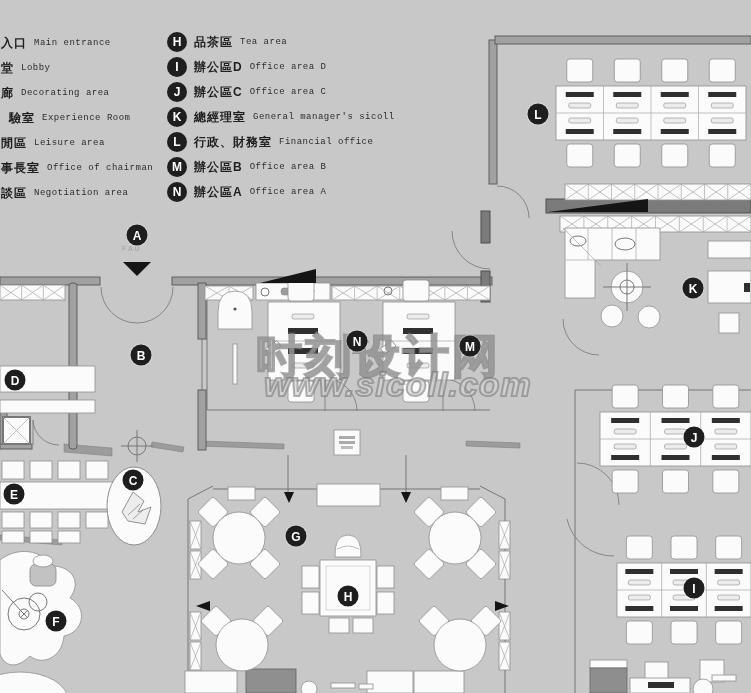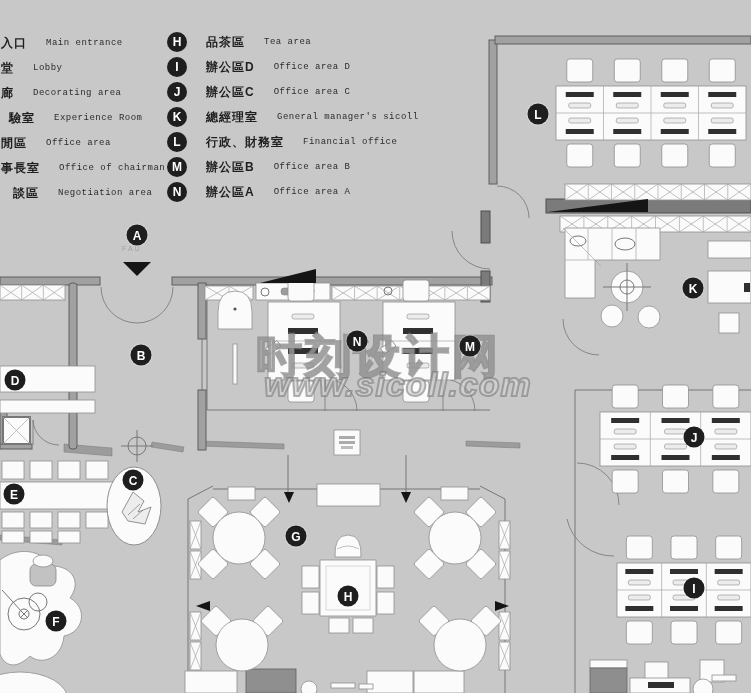--- a/index.html
+++ b/index.html
@@ -15,21 +15,21 @@
   .wd{fill:var(--wall-dark);stroke:#4e4e4e;stroke-width:1;}
   .f{fill:var(--furniture);stroke:#8f8f8f;stroke-width:0.8;}
   .m{fill:var(--monitor);}
   .k{fill:#ececec;stroke:#8a8a8a;stroke-width:0.6;}
   .ln{stroke:#777;stroke-width:1;fill:none;}
   .hl{stroke:#a6a6a6;stroke-width:0.7;fill:none;}
   .arc{stroke:#7f7f7f;stroke-width:0.9;fill:none;}
   .blk{fill:#151515;}
   .gray{fill:#9c9c9c;stroke:#787878;stroke-width:0.5;}
   
-  .legend-row{position:absolute;display:flex;align-items:center;gap:19px;white-space:nowrap;height:20px;}
+  .legend-row{position:absolute;display:flex;align-items:center;gap:7px;white-space:nowrap;height:20px;}
   .lg-zh{font-size:12px;color:#1f1f1f;letter-spacing:1px;font-weight:bold;}
   .lg-en{font:9px "Liberation Mono","DejaVu Sans Mono",monospace;color:#2c2c2c;letter-spacing:0.5px;}
   .lg-circle{width:20px;height:20px;border-radius:50%;background:var(--marker);color:#fff;
     display:flex;align-items:center;justify-content:center;font-weight:bold;font-size:12px;flex:0 0 20px;}
   
   .marker{position:absolute;width:21px;height:21px;border-radius:50%;background:var(--marker);
     color:#fff;font-weight:bold;font-size:12px;display:flex;align-items:center;justify-content:center;
     transform:translate(-50%,-50%);box-shadow:0 0 0 1px rgba(255,255,255,0.25);}
   
   .wm-cn{position:absolute;left:256px;top:294px;font-size:46px;font-weight:bold;letter-spacing:3px;
@@ -445,27 +445,27 @@
       <div class="legend-row" style="top: 50px; left: 0px;">
         <span class="lg-zh">廊</span>
         <span class="lg-en">Decorating area</span>
       </div>
       <div class="legend-row" style="top: 75px; left: 8px;">
         <span class="lg-zh">驗室</span>
         <span class="lg-en">Experience Room</span>
       </div>
       <div class="legend-row" style="top: 100px; left: 0px;">
         <span class="lg-zh">閒區</span>
-        <span class="lg-en">Office area</span>
+        <span class="lg-en">Leisure area</span>
       </div>
       <div class="legend-row" style="top: 125px; left: 0px; text-align: center;">
         <span class="lg-zh">事長室</span>
         <span class="lg-en">Office of chairman</span>
       </div>
-      <div class="legend-row" style="top: 150px; left: 12px;">
+      <div class="legend-row" style="top: 150px; left: 0px;">
         <span class="lg-zh">談區</span>
         <span class="lg-en">Negotiation area</span>
       </div>
     </div>
   <div id="legend-right" style="position:absolute;left:167px;top:32px;">
       <div class="legend-row" style="top: 0px; left: 0px;">
         <span class="lg-circle">H</span>
         <span class="lg-zh">品茶區</span>
         <span class="lg-en">Tea area</span>
       </div>

